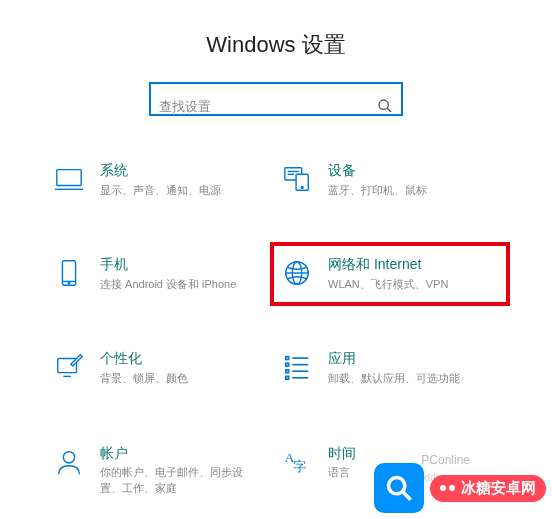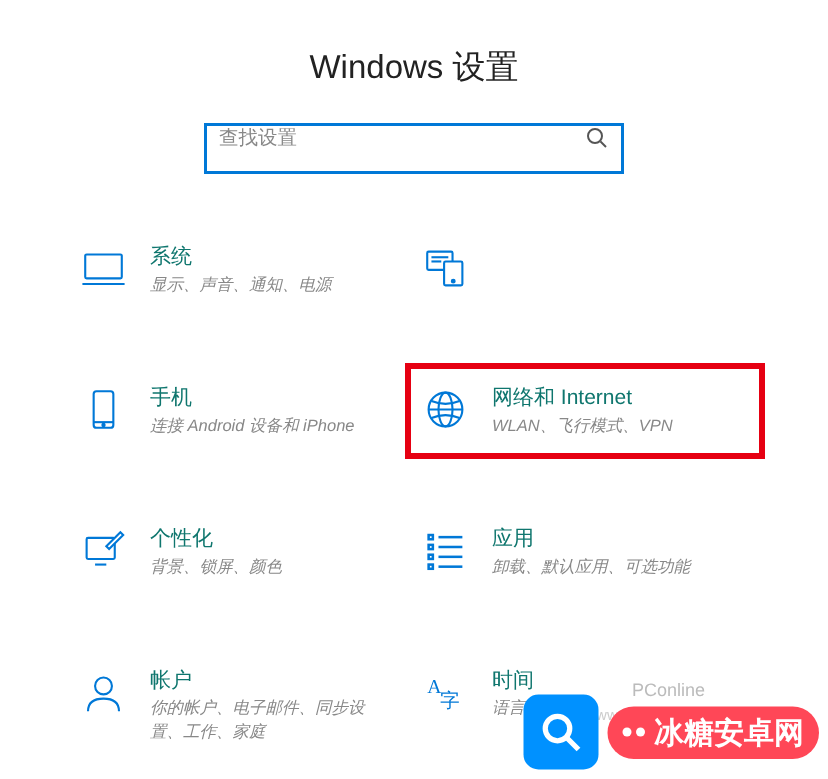--- a/index.html
+++ b/index.html
@@ -18,25 +18,25 @@
       color: #222;
       padding-top: 30px;
       padding-bottom: 22px;
     }
     .search-wrap {
       display: flex;
       justify-content: center;
       margin-bottom: 38px;
     }
     .search-box {
-      width: 280px;
+      width: 254px;
       height: 34px;
       border: 2px solid #0078d7;
       display: flex;
-      align-items: flex-start;
+      align-items: flex-end;
       padding: 0 8px;
     }
     .search-input {
       flex: 1;
       border: none;
       outline: none;
       font-size: 13px;
       color: #666;
       background: transparent;
     }
@@ -75,21 +75,20 @@
     .tile-title {
       font-size: 14px;
       color: #0f766e;
       line-height: 1.2;
       margin-bottom: 4px;
     }
     .tile-sub {
       font-size: 11px;
       color: #888;
       line-height: 1.4;
-      font-style: italic;
     }
     .highlight {
       outline: 4px solid #e60012;
       outline-offset: 2px;
     }
     .watermark {
       position: absolute;
       right: 6px;
       bottom: 6px;
       display: flex;
@@ -109,21 +108,21 @@
     .wm-badge {
       background: #ff4757;
       border-radius: 18px;
       padding: 4px 10px;
       display: flex;
       align-items: center;
       gap: 4px;
     }
     .wm-dots { display: flex; gap: 3px; margin-right: 2px; }
     .wm-dot { width: 6px; height: 6px; border-radius: 50%; background: #fff; }
-    .wm-text { color: #fff; font-size: 20px; font-weight: 600; }
+    .wm-text { color: #fff; font-size: 15px; font-weight: 600; }
     .wm-label {
       position: absolute;
       right: 82px;
       bottom: 52px;
       font-size: 12px;
       color: #bbb;
       text-align: center;
     }
     .wm-sub {
       position: absolute;
@@ -168,20 +167,24 @@
   <div class="tile">
     <span class="tile-icon">
       <svg viewBox="0 0 32 32" fill="none" stroke="currentColor" stroke-width="1.5">
           <rect x="3" y="4" width="18" height="13" rx="1"></rect>
           <rect x="15" y="11" width="13" height="17" rx="1" fill="#fff"></rect>
           <circle cx="21.5" cy="25" r="1" fill="currentColor"></circle>
           <line x1="6" y1="8" x2="18" y2="8"></line>
           <line x1="6" y1="11" x2="13" y2="11"></line>
         </svg>
     </span>
+    <div class="tile-body">
+      <div class="tile-title">设备</div>
+      <div class="tile-sub">蓝牙、打印机、鼠标</div>
+    </div>
   </div>
 
   <div class="tile">
     <span class="tile-icon">
       <svg viewBox="0 0 32 32" fill="none" stroke="currentColor" stroke-width="1.5">
           <rect x="9" y="3" width="14" height="26" rx="2"></rect>
           <line x1="9" y1="25" x2="23" y2="25"></line>
           <circle cx="16" cy="27" r="0.8" fill="currentColor"></circle>
         </svg>
     </span>

